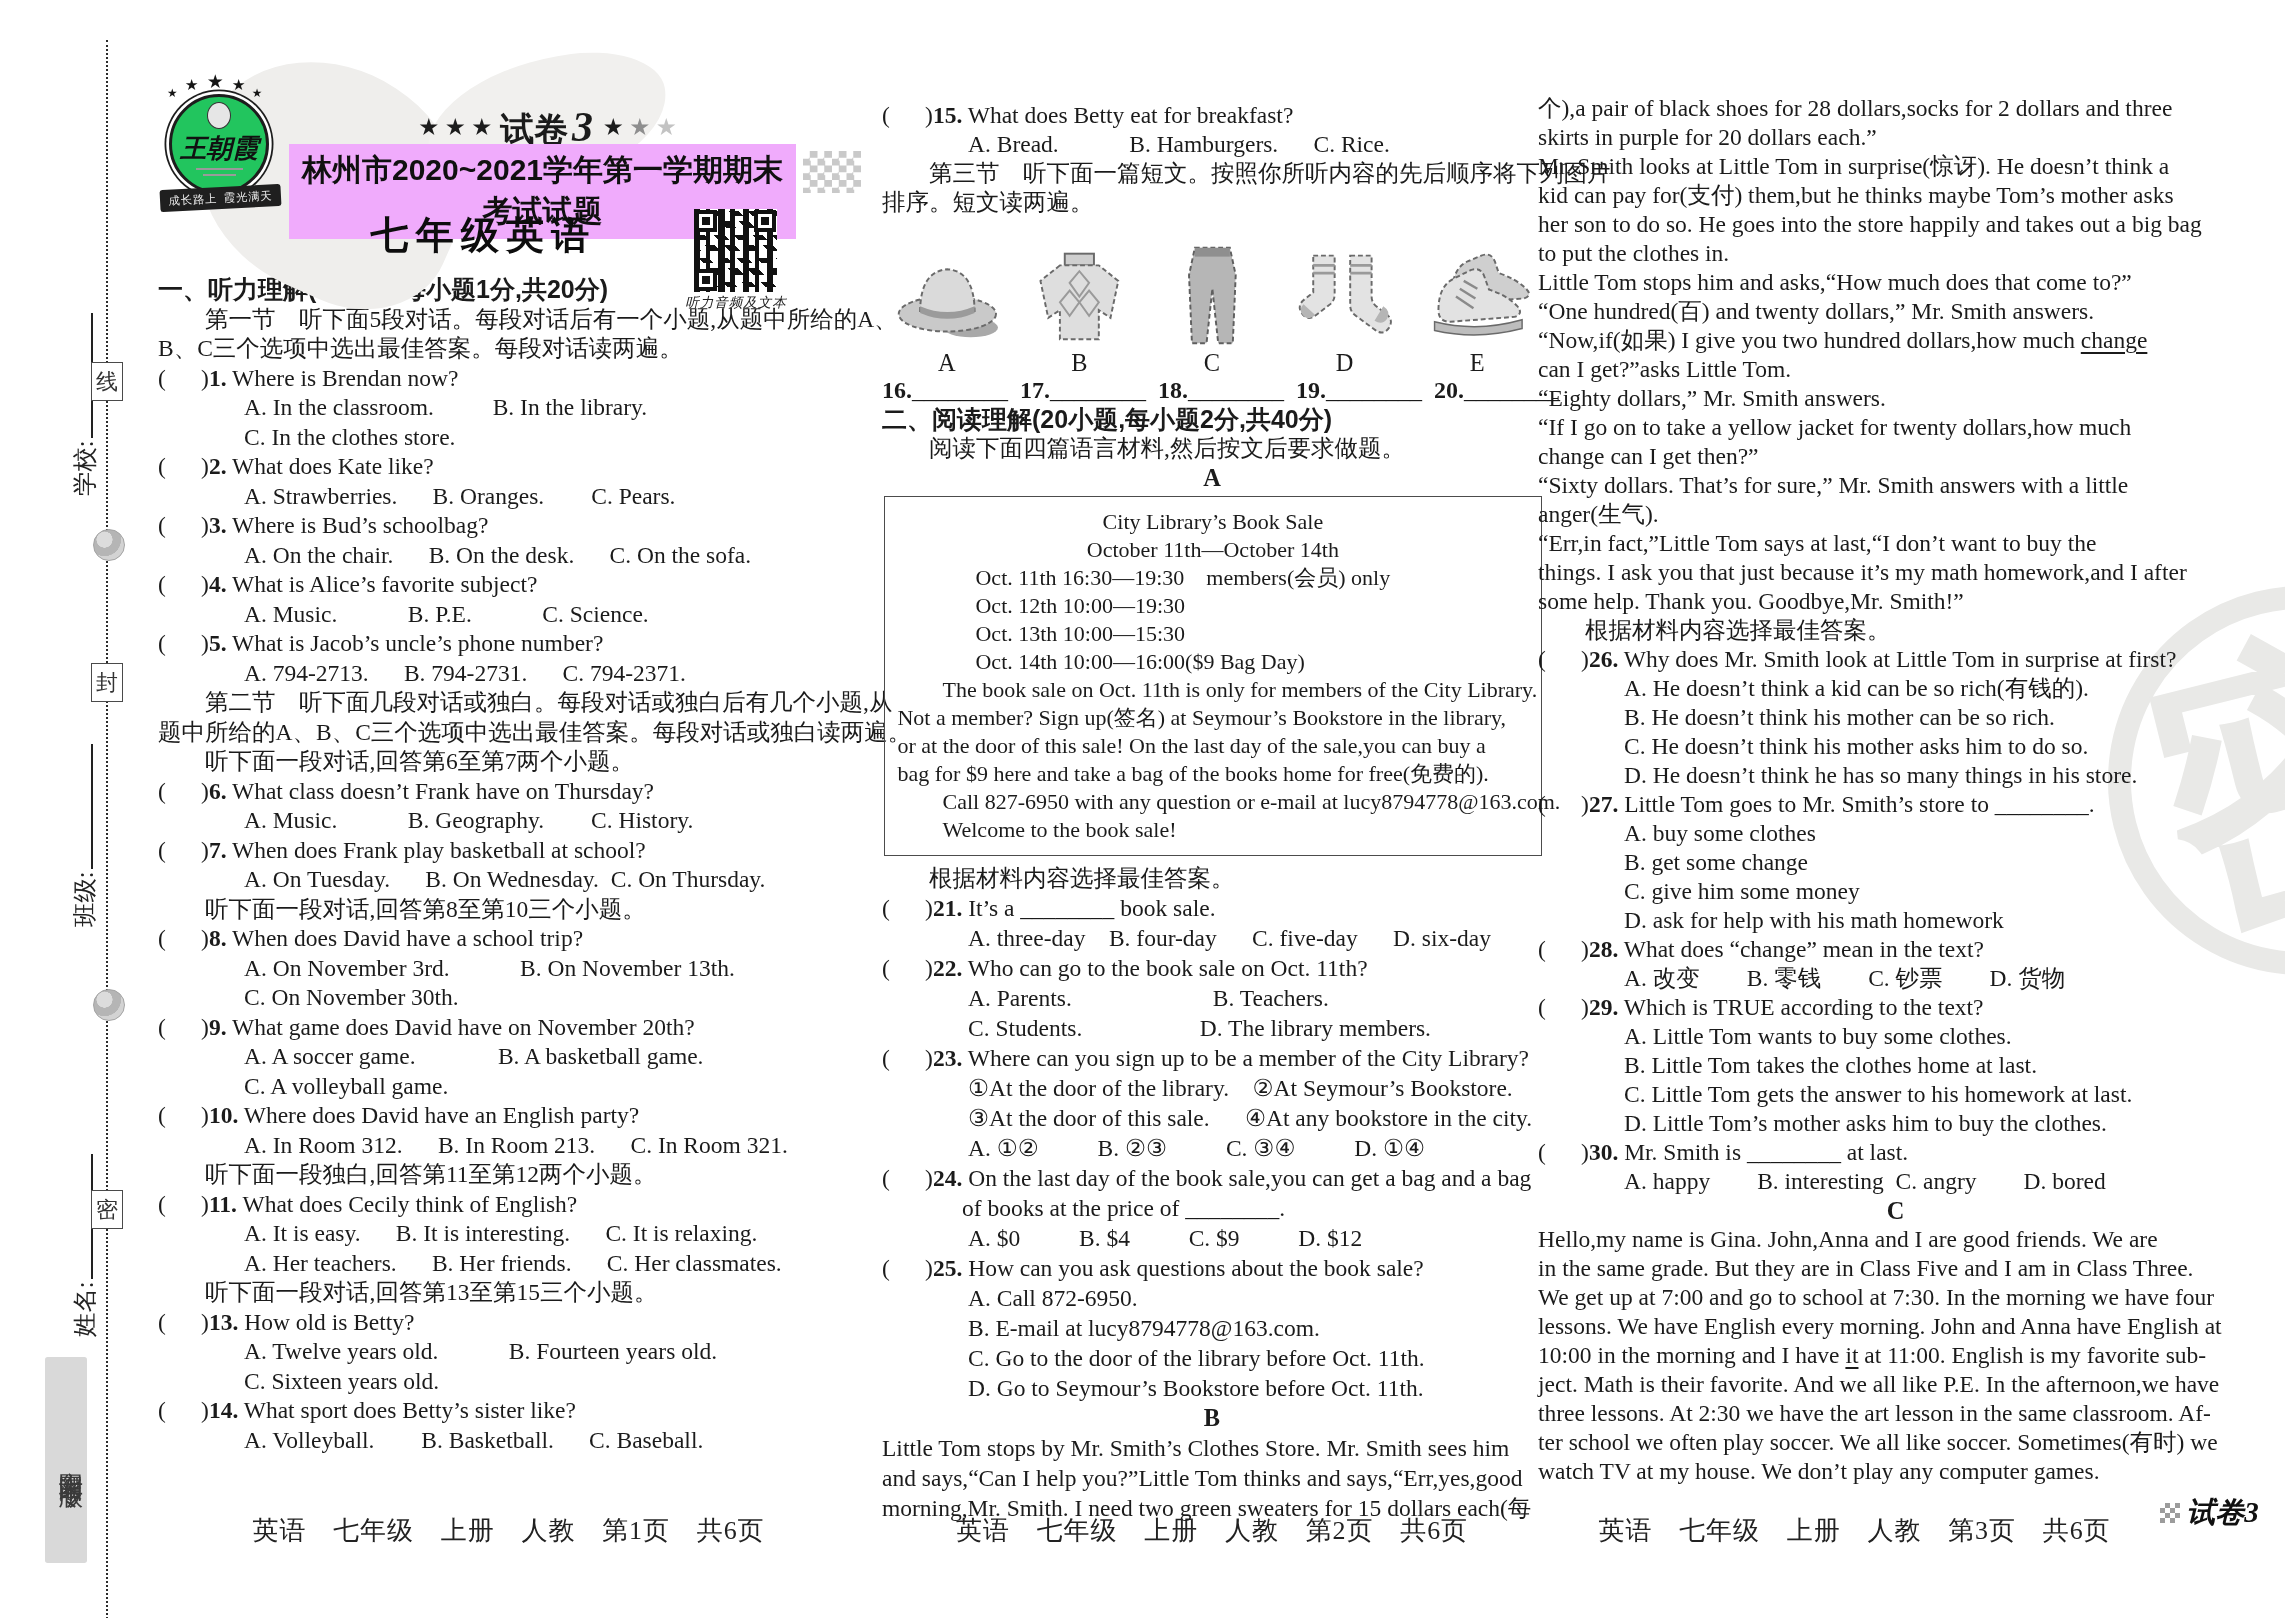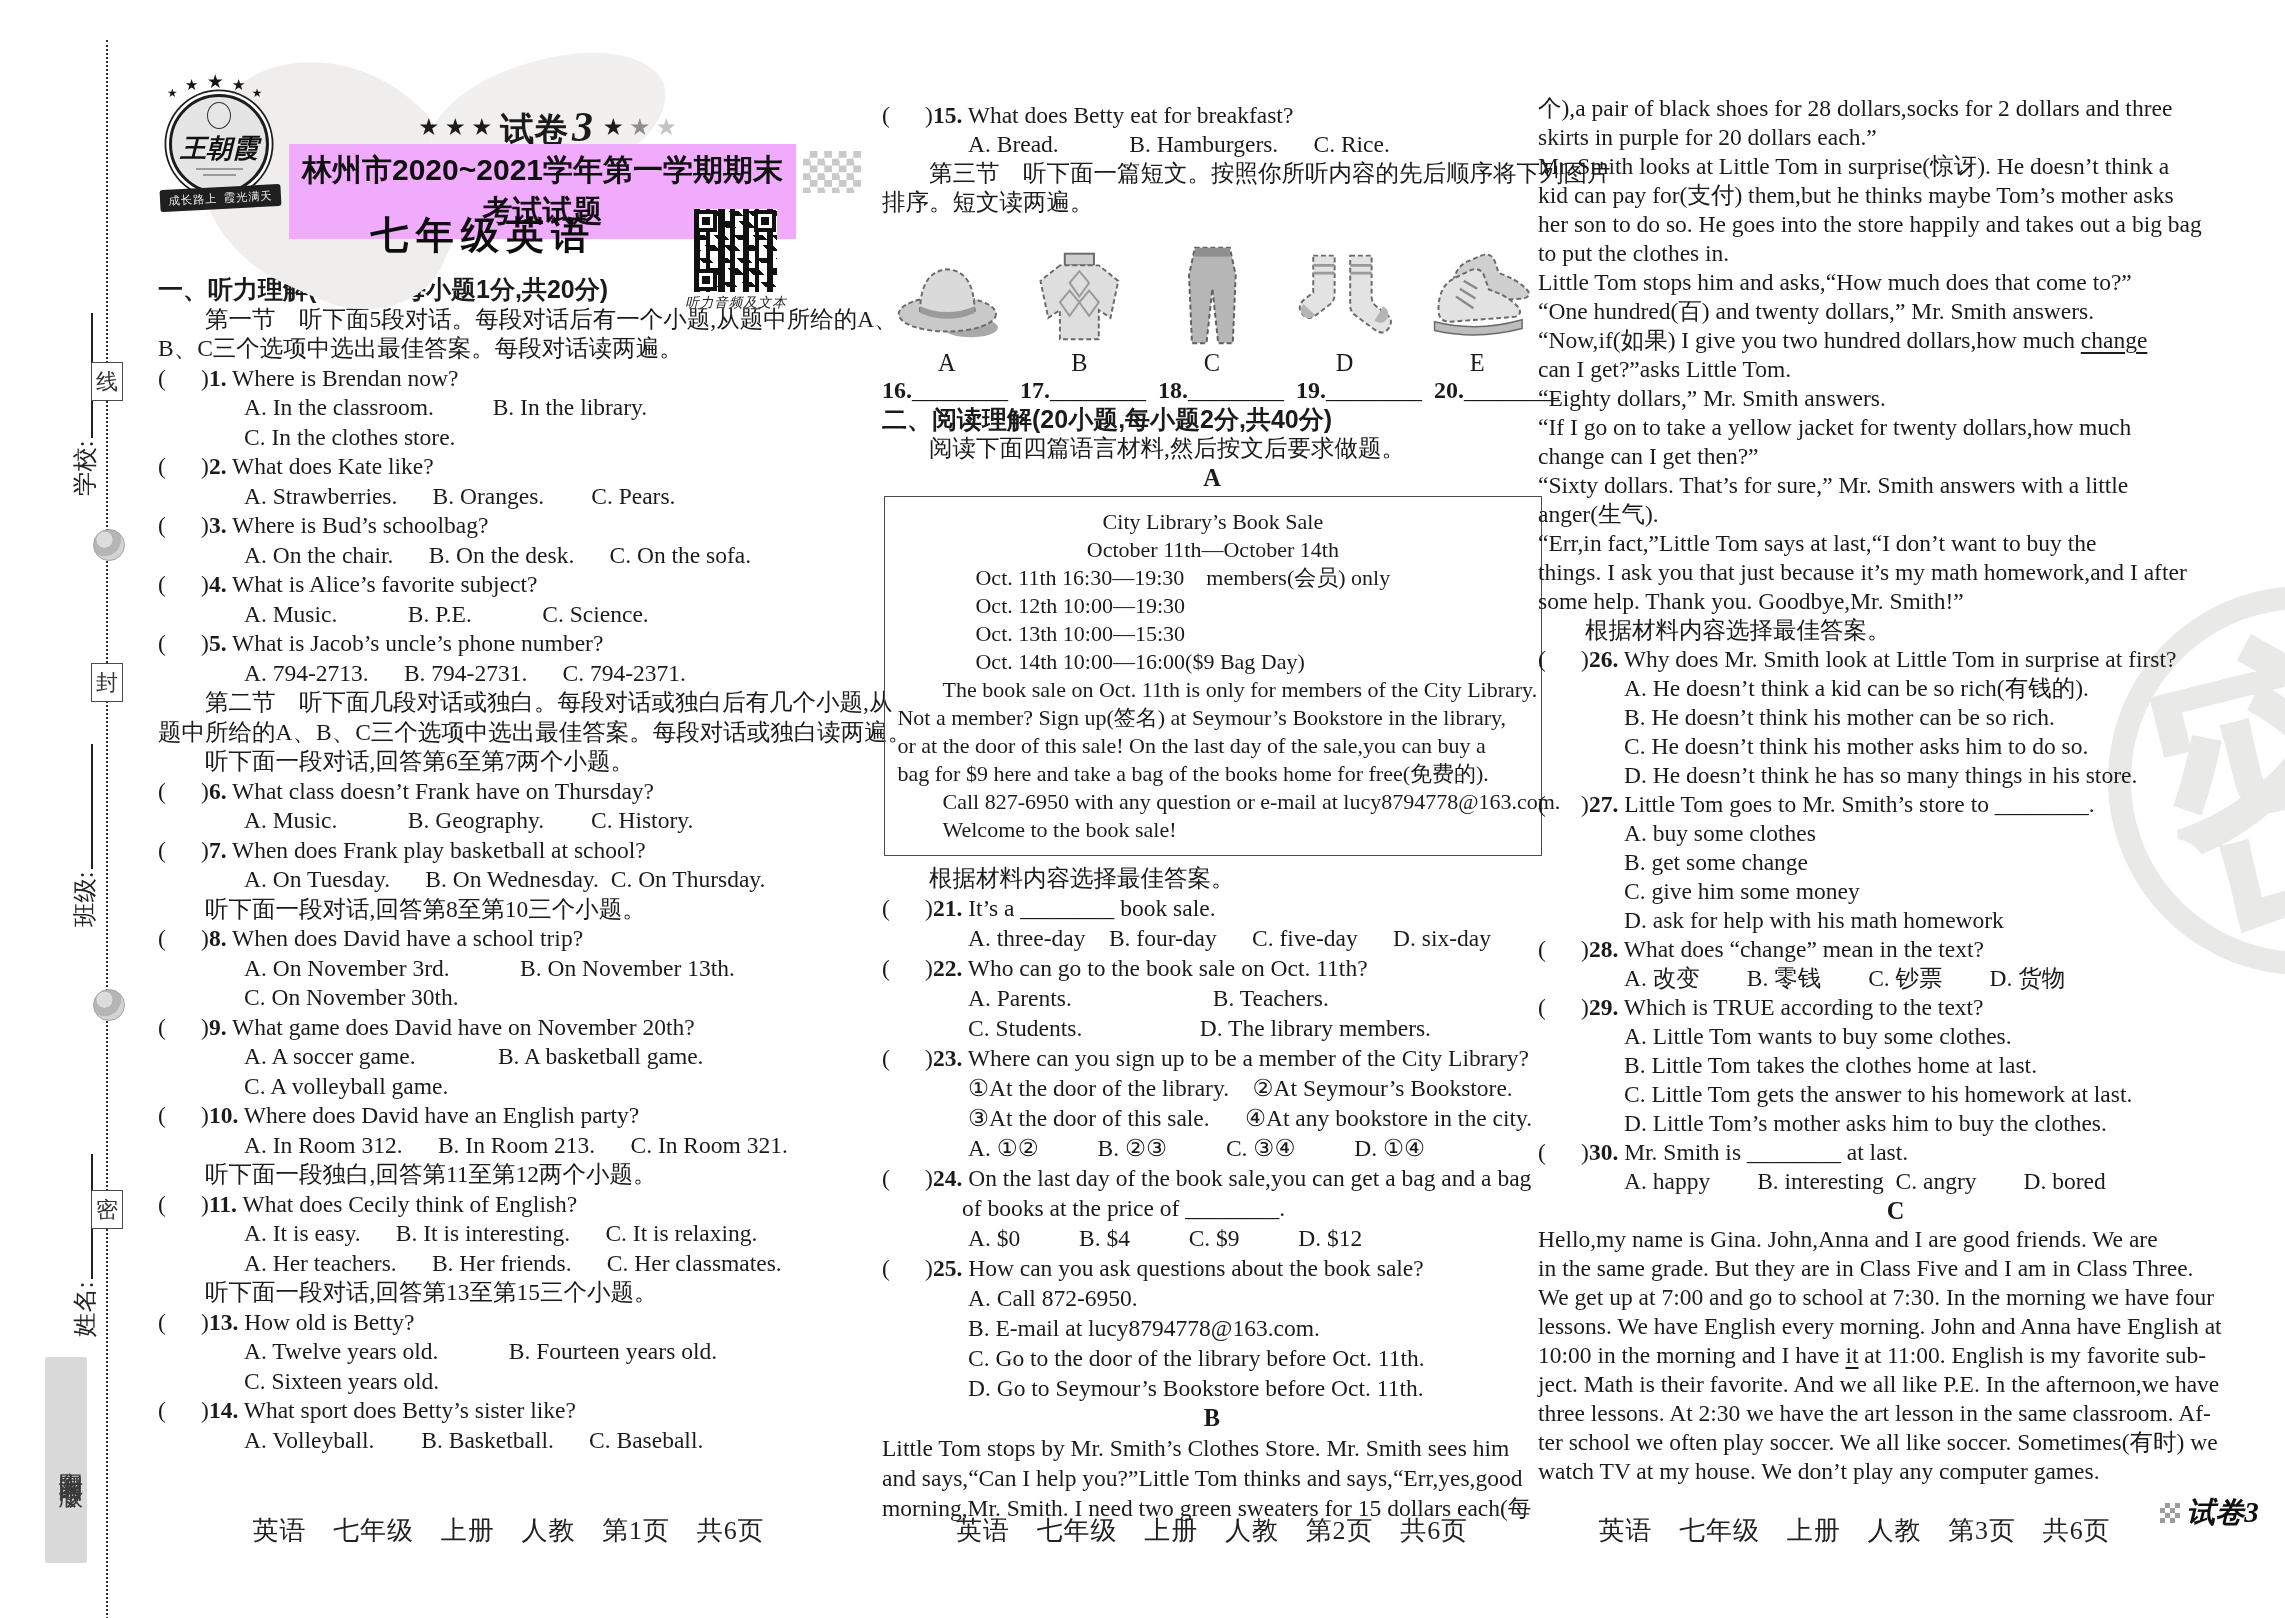--- a/index.html
+++ b/index.html
@@ -52,21 +52,21 @@
               text-align:center;padding:6.3px 0 7.2px;font-family:"Liberation Sans","DejaVu Sans",sans-serif;
               font-weight:700;font-size:30px;color:#101010;}
   .hdr-banner::after{content:"";position:absolute;right:-65px;top:7.2px;width:58px;height:42px;
         background:conic-gradient(#c9c9c9 0 25%,transparent 0 50%,#c9c9c9 0 75%,transparent 0) 0 0/14.5px 14.5px;}
   .hdr-title{position:absolute;left:0;width:651px;top:120px;text-align:center;z-index:1;
              font-family:"Liberation Sans","DejaVu Sans",sans-serif;font-weight:700;font-size:38px;
              letter-spacing:7.2px;color:#0d0d0d;}
   
   .logo{position:absolute;left:1.8px;top:-9px;width:119px;z-index:2;text-align:center;}
   .lg-circle{position:relative;margin:12.7px auto 0;width:94px;height:94px;border-radius:50%;
-             border:3.6px solid #1d1d1d;background:#e5e5e5;box-shadow:0 0 0 2.7px #fff,0 0 0 4.5px #1d1d1d;}
+             border:3.6px solid #1d1d1d;background:#22c55e;box-shadow:0 0 0 2.7px #fff,0 0 0 4.5px #1d1d1d;}
   .lg-oval{position:absolute;left:35px;top:5.4px;width:22px;height:25px;border-radius:50%;
            border:1.8px solid #333;background:#e6e6e6;}
   .lg-brand{position:absolute;left:0;right:0;top:34px;font-weight:900;font-style:italic;
             font-size:26px;color:#111;}
   .lg-sub{position:absolute;left:23.5px;top:71px;width:47px;height:2.7px;background:#9a9a9a;}
   .lg-sub.short{top:77px;left:31px;width:33px;}
   .lg-star{position:absolute;color:#151515;z-index:3;}
   .lgs1{left:7.2px;top:5.4px;font-size:11.8px;} .lgs2{left:25px;top:-5.4px;font-size:15.4px;}
   .lgs3{left:47px;top:-11px;font-size:19px;} .lgs4{left:72px;top:-5.4px;font-size:15.4px;}
   .lgs5{left:92px;top:5.4px;font-size:11.8px;}

